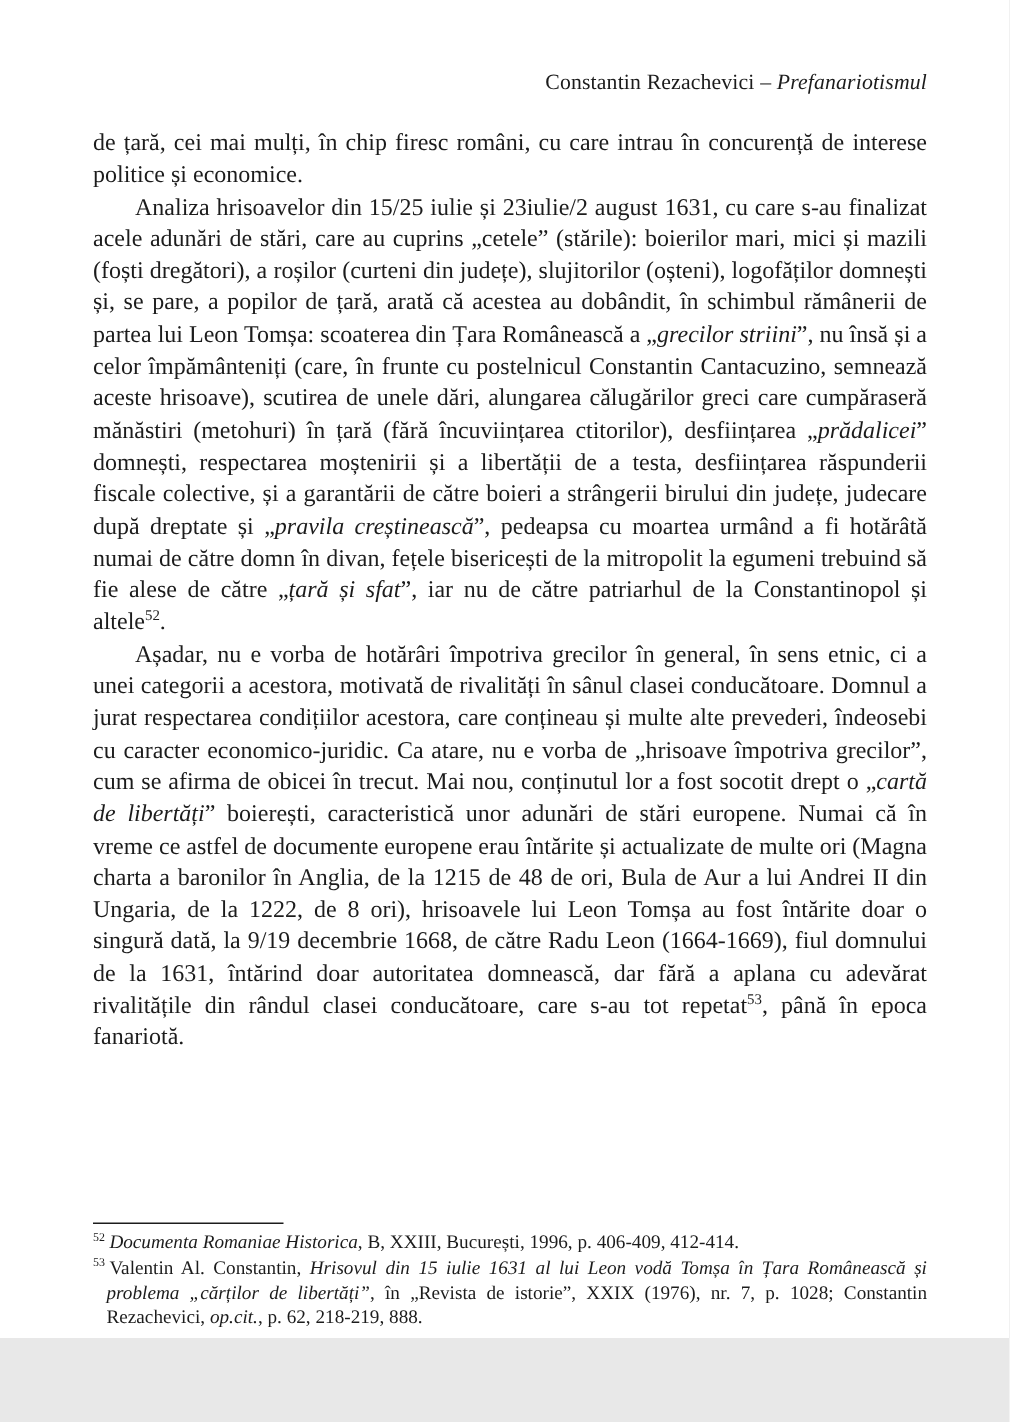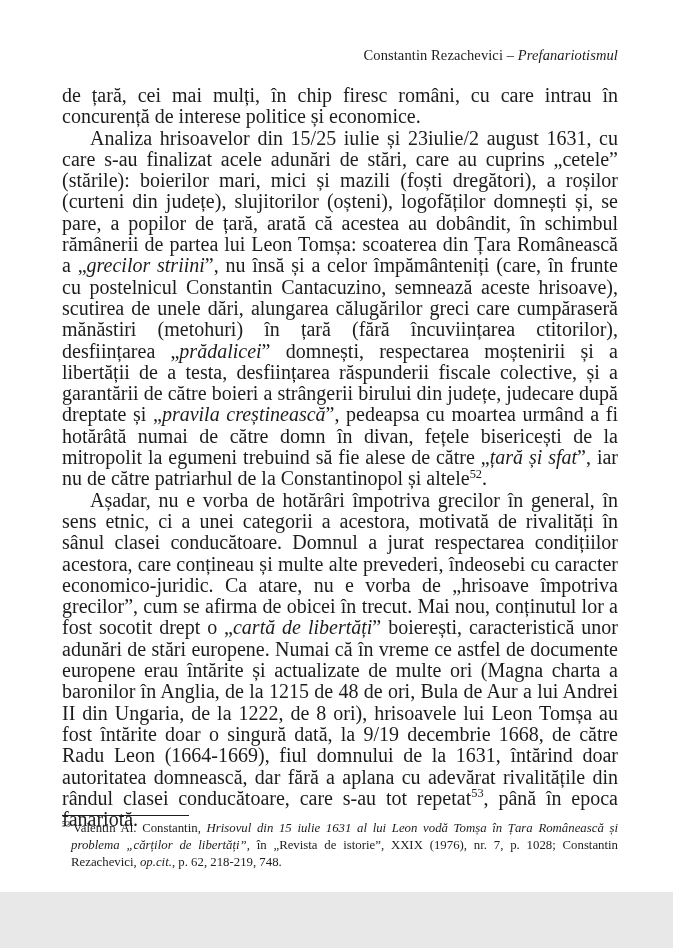--- a/index.html
+++ b/index.html
@@ -25,21 +25,21 @@
     text-align: right;
     font-size: 14.5px;
     line-height: 18px;
     letter-spacing: 0.1px;
   }
   .body-text {
     position: absolute;
     top: 85px;
     left: 62px;
     width: 556px;
-    font-size: 20px;
+    font-size: 16px;
     line-height: 21.3px;
     text-align: justify;
   }
   .body-text p {
     margin: 0;
     padding: 0;
   }
   .body-text p.indent {
     text-indent: 28px;
   }
@@ -96,19 +96,22 @@
   <div class="body-text">
     <p class="no-indent"><span>de țară, cei mai mulți, în chip firesc români, cu care intrau în concurență de interese politice și economice.</span></p>
     <p class="indent"><span>Analiza hrisoavelor din 15/25 iulie și 23iulie/2 august 1631, cu care s-au finalizat acele adunări de stări, care au cuprins „cetele” (stările): boierilor mari, mici și mazili (foști dregători), a roșilor (curteni din județe), slujitorilor (oșteni), logofăților domnești și, se pare, a popilor de țară, arată că acestea au dobândit, în schimbul rămânerii de partea lui Leon Tomșa: scoaterea din Țara Românească a „</span><i>grecilor striini</i><span>”, nu însă și a celor împământeniți (care, în frunte cu postelnicul Constantin Cantacuzino, semnează aceste hrisoave), scutirea de unele dări, alungarea călugărilor greci care cumpăraseră mănăstiri (metohuri) în țară (fără încuviințarea ctitorilor), desființarea „</span><i>prădalicei</i><span>” domnești, respectarea moștenirii și a libertății de a testa, desființarea răspunderii fiscale colective, și a garantării de către boieri a strângerii birului din județe, judecare după dreptate și „</span><i>pravila creștinească</i><span>”, pedeapsa cu moartea urmând a fi hotărâtă numai de către domn în divan, fețele bisericești de la mitropolit la egumeni trebuind să fie alese de către „</span><i>țară și sfat</i><span>”, iar nu de către patriarhul de la Constantinopol și altele</span><sup>52</sup><span>.</span></p>
     <p class="indent"><span>Așadar, nu e vorba de hotărâri împotriva grecilor în general, în sens etnic, ci a unei categorii a acestora, motivată de rivalități în sânul clasei conducătoare. Domnul a jurat respectarea condițiilor acestora, care conțineau și multe alte prevederi, îndeosebi cu caracter economico-juridic. Ca atare, nu e vorba de „hrisoave împotriva grecilor”, cum se afirma de obicei în trecut. Mai nou, conținutul lor a fost socotit drept o „</span><i>cartă de libertăți</i><span>” boierești, caracteristică unor adunări de stări europene. Numai că în vreme ce astfel de documente europene erau întărite și actualizate de multe ori (Magna charta a baronilor în Anglia, de la 1215 de 48 de ori, Bula de Aur a lui Andrei II din Ungaria, de la 1222, de 8 ori), hrisoavele lui Leon Tomșa au fost întărite doar o singură dată, la 9/19 decembrie 1668, de către Radu Leon (1664-1669), fiul domnului de la 1631, întărind doar autoritatea domnească, dar fără a aplana cu adevărat rivalitățile din rândul clasei conducătoare, care s-au tot repetat</span><sup>53</sup><span>, până în epoca fanariotă.</span></p>
   </div>
 
   <div class="footnote-rule"></div>
 
   <div class="footnotes">
     <p class="footnote">
-      <sup class="fn-marker">53</sup><span><span>Valentin Al. Constantin, </span><i>Hrisovul din 15 iulie 1631 al lui Leon vodă Tomșa în Țara Românească și problema „cărților de libertăți”</i><span>, în „Revista de istorie”, XXIX (1976), nr. 7, p. 1028; Constantin Rezachevici, </span><i>op.cit.</i><span>, p. 62, 218-219, 748.</span></span>
+      <sup class="fn-marker">52</sup><span><i>Documenta Romaniae Historica</i><span>, B, XXIII, București, 1996, p. 406-409, 412-414.</span></span>
+    </p>
+    <p class="footnote">
+      <sup class="fn-marker">53</sup><span><span>Valentin Al. Constantin, </span><i>Hrisovul din 15 iulie 1631 al lui Leon vodă Tomșa în Țara Românească și problema „cărților de libertăți”</i><span>, în „Revista de istorie”, XXIX (1976), nr. 7, p. 1028; Constantin Rezachevici, </span><i>op.cit.</i><span>, p. 62, 218-219, 888.</span></span>
     </p>
   </div>
 
   <div class="page-number">39</div>
 
 </div>
 
 </body></html>

